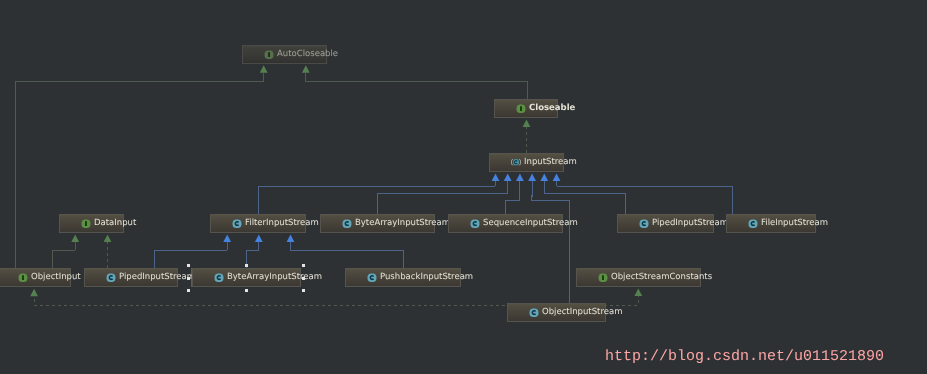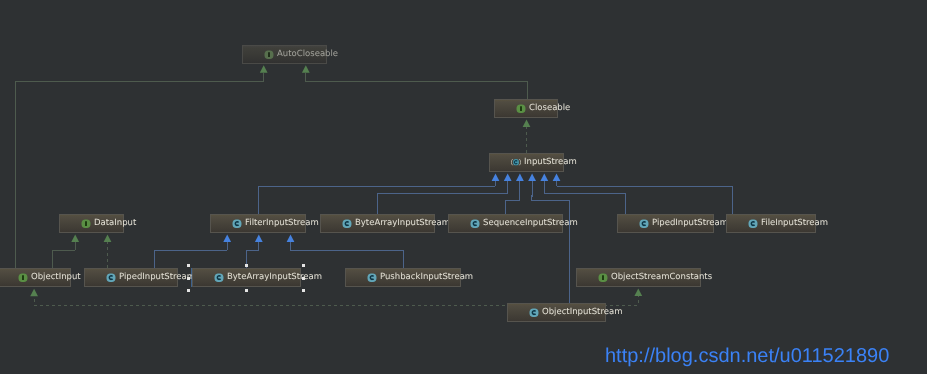--- a/index.html
+++ b/index.html
@@ -16,22 +16,22 @@
   .node .inner{position:relative;display:flex;align-items:center;height:100%;
         padding-left:22px;padding-right:4px;}
   .node .lbl{opacity:0.999;font-size:8.5px;line-height:9px;color:#e4e1d6;margin-left:3px;}
   .node.dim .nbox{border-color:#4a4a47;
         background:linear-gradient(180deg,#424240 0%,#3f3f3a 12%,#3a3a36 50%,#333332 92%,#313130 100%);}
   .node.dim .lbl{color:#a2a29b;}
   .node.dim .icon{filter:saturate(0.55) brightness(0.82);}
   .icon{flex:0 0 10px;width:10px;height:10px;display:block;}
   .handle{position:absolute;width:3px;height:3px;background:#e4e4e4;}
   .selbox{position:absolute;z-index:4;box-sizing:border-box;border:1px solid #3e628c;}
-  .wm{position:absolute;opacity:0.999;color:#3b82f6;font-family:Liberation Sans, sans-serif;
-      font-size:20px;line-height:17px;z-index:8;white-space:nowrap;}
+  .wm{position:absolute;opacity:0.999;color:#fca5a5;font-family:Liberation Mono, monospace;
+      font-size:15px;line-height:17px;z-index:8;white-space:nowrap;}
 </style>
 </head>
 <body>
 
 <div id="canvas">
   <svg class="edges" id="edges" viewBox="0 0 927 374">
       <polyline points="15.5,269 15.5,81 263.5,81 263.7,72.8" fill="none" stroke="#4e5b4e" stroke-width="1" shape-rendering="crispEdges"></polyline>
       <path d="M 263.7 65.3 L 259.8 72.8 L 267.59999999999997 72.8 Z" fill="#558050"></path>
       <polyline points="527,99 527,81 305.5,81 305.8,72.8" fill="none" stroke="#4e5b4e" stroke-width="1" shape-rendering="crispEdges"></polyline>
       <path d="M 305.8 65.3 L 301.90000000000003 72.8 L 309.7 72.8 Z" fill="#558050"></path>
@@ -68,21 +68,21 @@
       <div class="node dim" style="left: 242px; top: 45px; width: 85px;">
         <div class="nbox"></div>
         <div class="inner">
           <svg class="icon" viewBox="0 0 20 20">
             <path d="M10 0.9 C13.1 0.9 15.6 1.3 17.0 2.8 C18.5 4.3 19.0 6.8 19.0 9.4 C19.0 12.0 18.5 14.5 17.0 16.0 C15.6 17.5 13.1 17.9 10 17.9 C6.9 17.9 4.4 17.5 3.0 16.0 C1.5 14.5 1.0 12.0 1.0 9.4 C1.0 6.8 1.5 4.3 3.0 2.8 C4.4 1.3 6.9 0.9 10 0.9 Z" fill="#5a8f44"></path>
             <path d="M8.2 4.3 h3.6 v9.8 h-3.6 z" fill="#17340c"></path>
           </svg>
           <span class="lbl">AutoCloseable</span>
         </div>
       </div>
-      <div class="node" style="left: 494px; top: 99px; width: 64px;">
+      <div class="node" style="left: 494px; top: 99px; width: 64px; font-weight: bold;">
         <div class="nbox"></div>
         <div class="inner">
           <svg class="icon" viewBox="0 0 20 20">
             <path d="M10 0.9 C13.1 0.9 15.6 1.3 17.0 2.8 C18.5 4.3 19.0 6.8 19.0 9.4 C19.0 12.0 18.5 14.5 17.0 16.0 C15.6 17.5 13.1 17.9 10 17.9 C6.9 17.9 4.4 17.5 3.0 16.0 C1.5 14.5 1.0 12.0 1.0 9.4 C1.0 6.8 1.5 4.3 3.0 2.8 C4.4 1.3 6.9 0.9 10 0.9 Z" fill="#5a8f44"></path>
             <path d="M8.2 4.3 h3.6 v9.8 h-3.6 z" fill="#17340c"></path>
           </svg>
           <span class="lbl">Closeable</span>
         </div>
       </div>
       <div class="node" style="left: 489px; top: 153px; width: 75px;">

